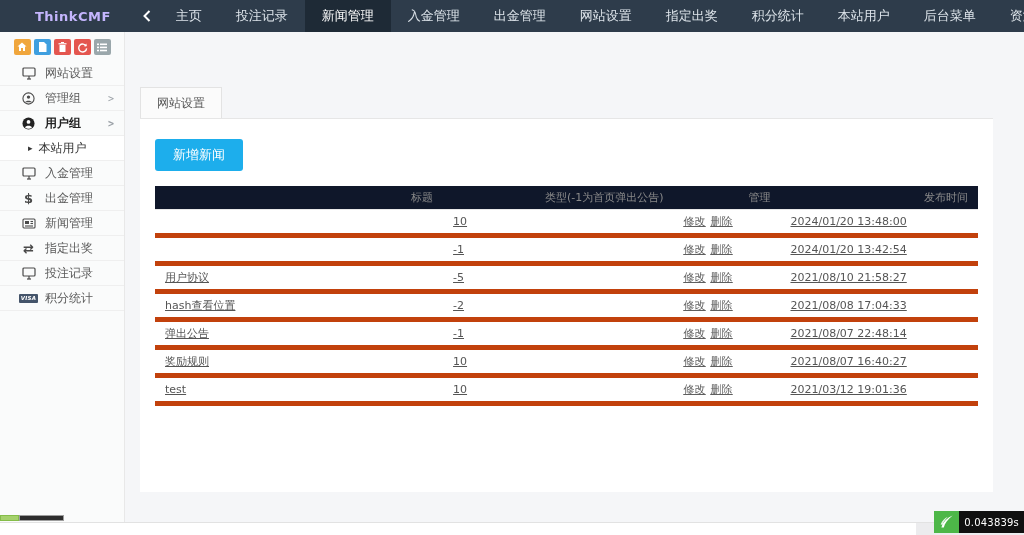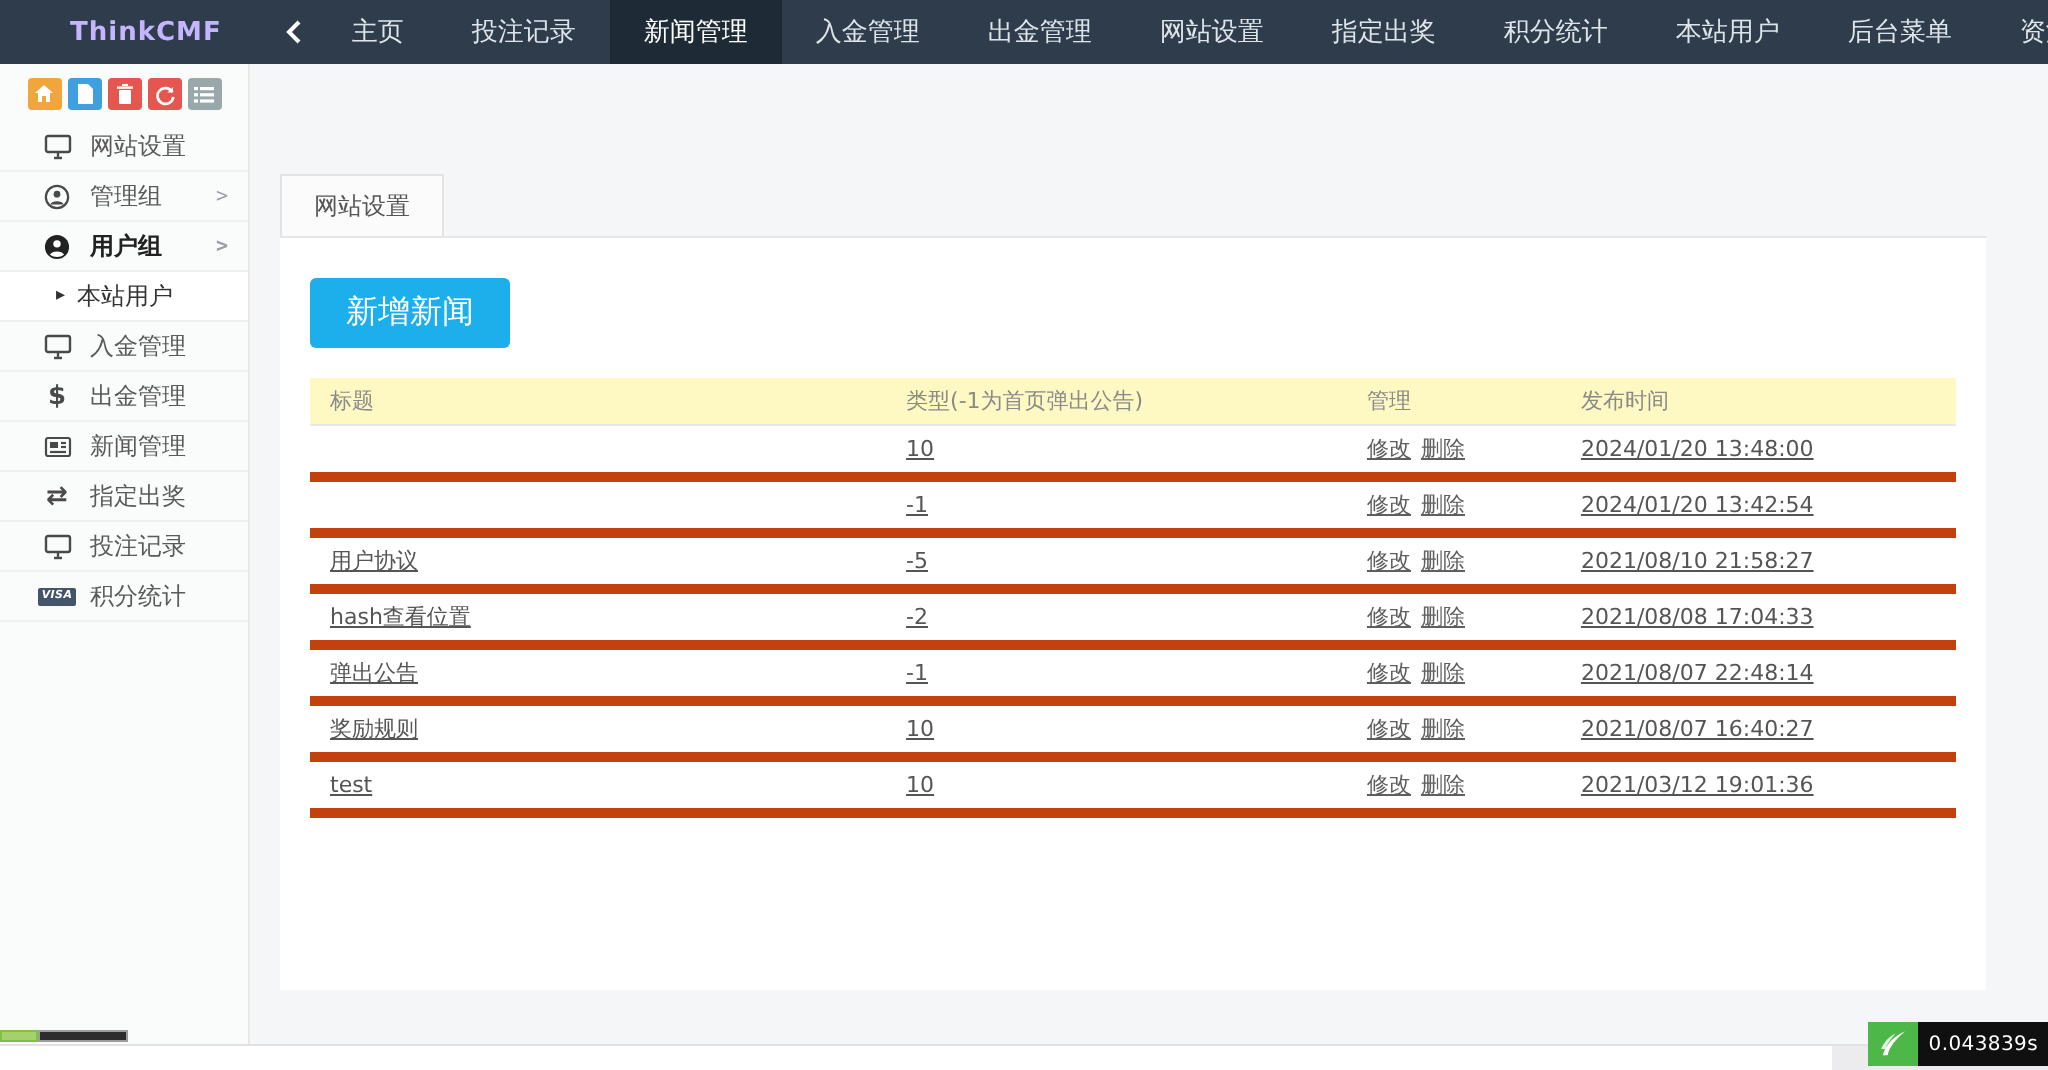--- a/index.html
+++ b/index.html
@@ -63,26 +63,26 @@
   .tab {
     display:inline-block; padding:7px 16px 6px; font-size:12px; color:#555;
     background:#fbfbfb; border:1px solid #e3e3e3; border-bottom:none; cursor:pointer;
   }
   .panel {
     margin:0 31px 0 14px; background:#fff; border-top:1px solid #e6e6e6;
     padding:20px 15px 86px 15px; position:relative; z-index:1;
   }
   .btn-add {
     display:inline-block; border:none; border-radius:3px; cursor:pointer;
-    background:#1daeec; color:#fff; font-size:16px; padding:7px 18px;
+    background:#1daeec; color:#fff; font-size:13px; padding:7px 18px;
     font-family:inherit;
   }
   table { width:100%; border-collapse:collapse; margin-top:15px; font-size:11px; color:#555; table-layout:fixed; }
   thead th {
-    background:#fef9c3; color:#8a8a8a; font-weight:normal; text-align:left;
+    background:#0f172a; color:#8a8a8a; font-weight:normal; text-align:right;
     padding:4px 10px; border-bottom:1px solid #e8e8e8; font-size:11px;
   }
   tbody td { padding:4px 10px; border-bottom:5px solid #c2410c; height:19px;text-decoration:underline; }
   .col-title{width:35%;} .col-type{width:28%;} .col-manage{width:13%;font-family:Liberation Mono, monospace;} .col-date{width:24%;margin-top:20px;}
   .lnk { color:#5f5f5f; text-decoration:underline; cursor:pointer; margin-right:5px; font-size:11px; }
 
   
   .mini-green { position:absolute; left:0; bottom:14px; width:19px; height:6px; background:#a5d16c; border:1px solid #85bd49; z-index:40; }
   .mini-dark  { position:absolute; left:19px; bottom:14px; width:45px; height:6px; background:#2d2d2d; border:1px solid #9d9d9d; z-index:40; }
   .bottom-strip { position:absolute; left:0; right:0; bottom:0; height:13px; background:#ececee; border-top:1px solid #e2e2e2; z-index:35; }

